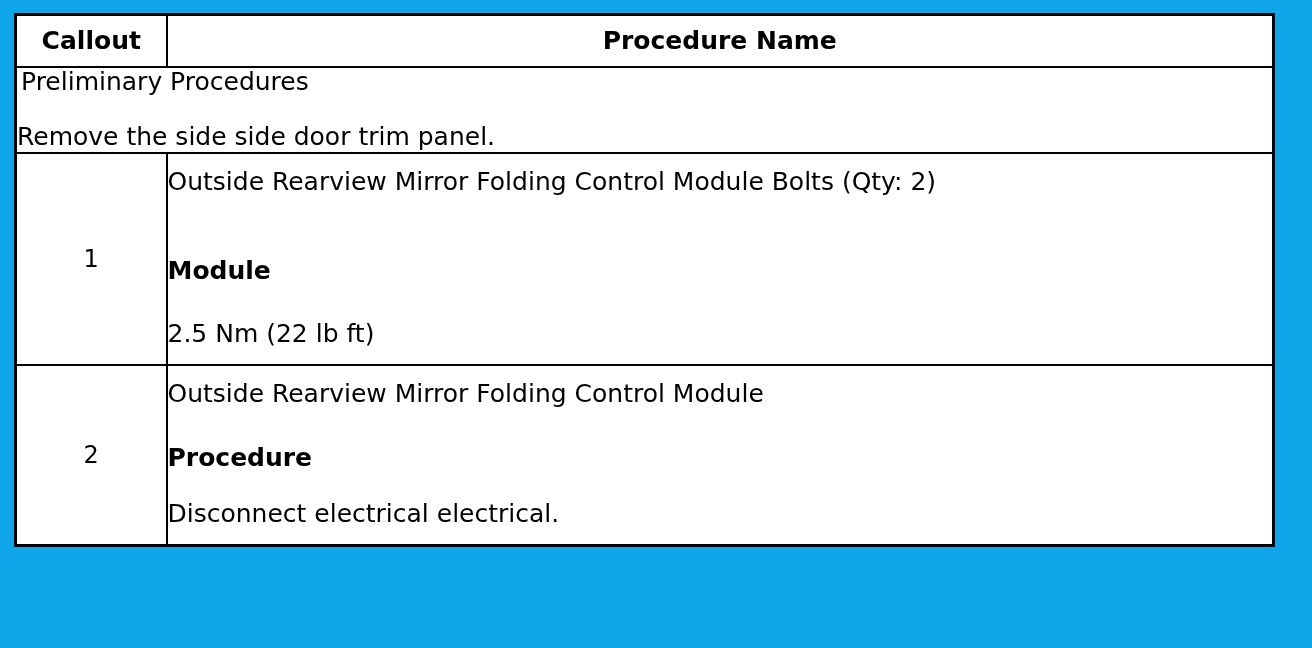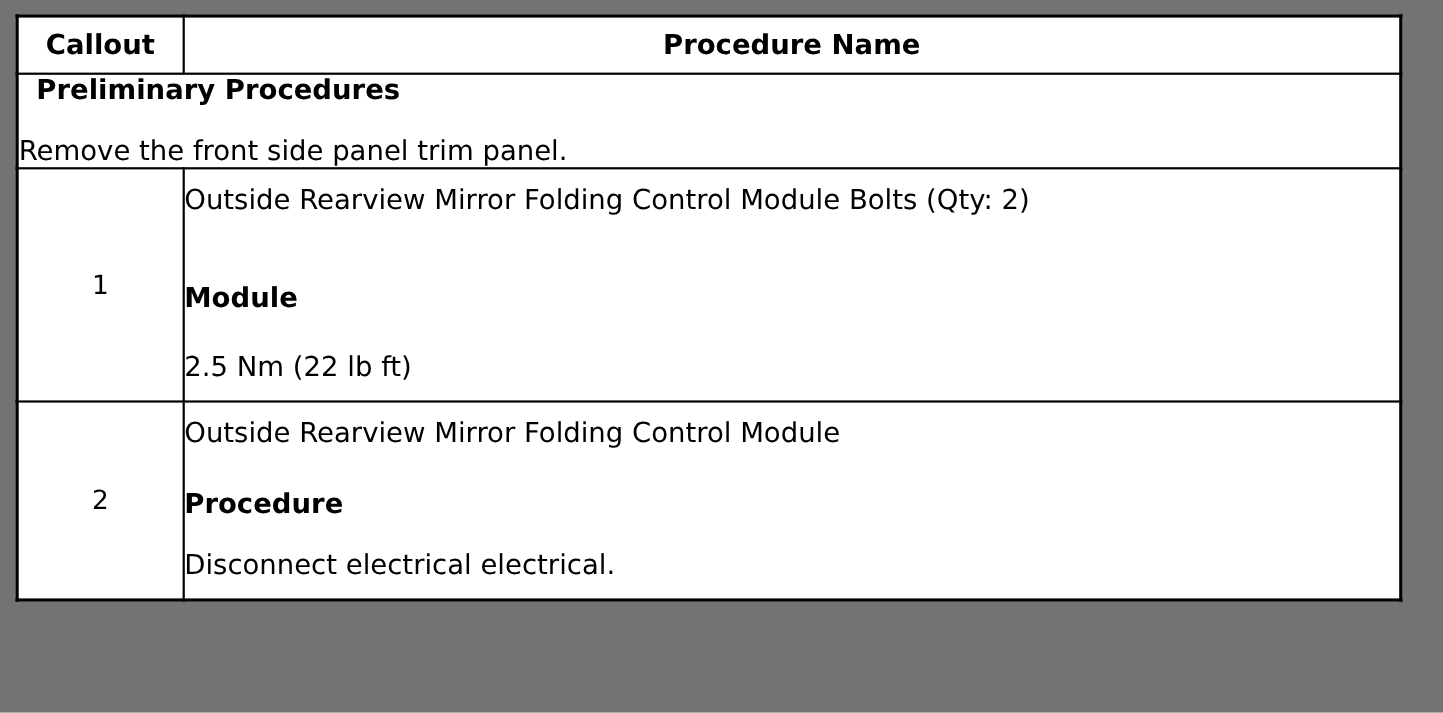--- a/index.html
+++ b/index.html
@@ -12,21 +12,21 @@
     height: 648px;
     font-family: "DejaVu Sans", "Liberation Sans", sans-serif;
     color: #000000;
     overflow: hidden;
   }
 
   .page {
     position: relative;
     width: 1312px;
     height: 648px;
-    background: #737373;
+    background: #0ea5e9;
   }
 
   .service-table {
     position: absolute;
     left: 14px;
     top: 13px;
     width: 1258px;       
     border-collapse: collapse;
     table-layout: fixed;
     background: #ffffff;
@@ -55,24 +55,24 @@
     font-size: 25px;
     line-height: 1.1;
     letter-spacing: 0px;
   }
 
   .prelim-cell {
     padding: 14px 0 16px 12px;
     text-align: left;
   }
   .prelim-title {
-    font-weight: bold;
+    font-weight: normal;
     font-size: 25px;
     line-height: 1.15;
-    margin: 0 0 26px 16px;
+    margin: 0 0 26px 4px;
   }
   .prelim-step {
     font-weight: normal;
     font-size: 25px;
     line-height: 1.15;
     margin: 0;
   }
 
   .callout-cell {
     text-align: center;
@@ -117,21 +117,21 @@
     <tbody>
 
       <tr>
         <th class="th-cell">Callout</th>
         <th class="th-cell">Procedure Name</th>
       </tr>
 
       <tr>
         <td class="prelim-cell" colspan="2">
           <p class="prelim-title">Preliminary Procedures</p>
-          <p class="prelim-step">Remove the front side panel trim panel.</p>
+          <p class="prelim-step">Remove the side side door trim panel.</p>
         </td>
       </tr>
 
       <tr class="row-1">
         <td class="callout-cell">1</td>
         <td class="body-cell">
           <p class="line">Outside Rearview Mirror Folding Control Module Bolts (Qty: 2)</p>
           <p class="line bold gap-lg">Module</p>
           <p class="line gap-md">2.5 Nm (22 lb ft)</p>
         </td>

